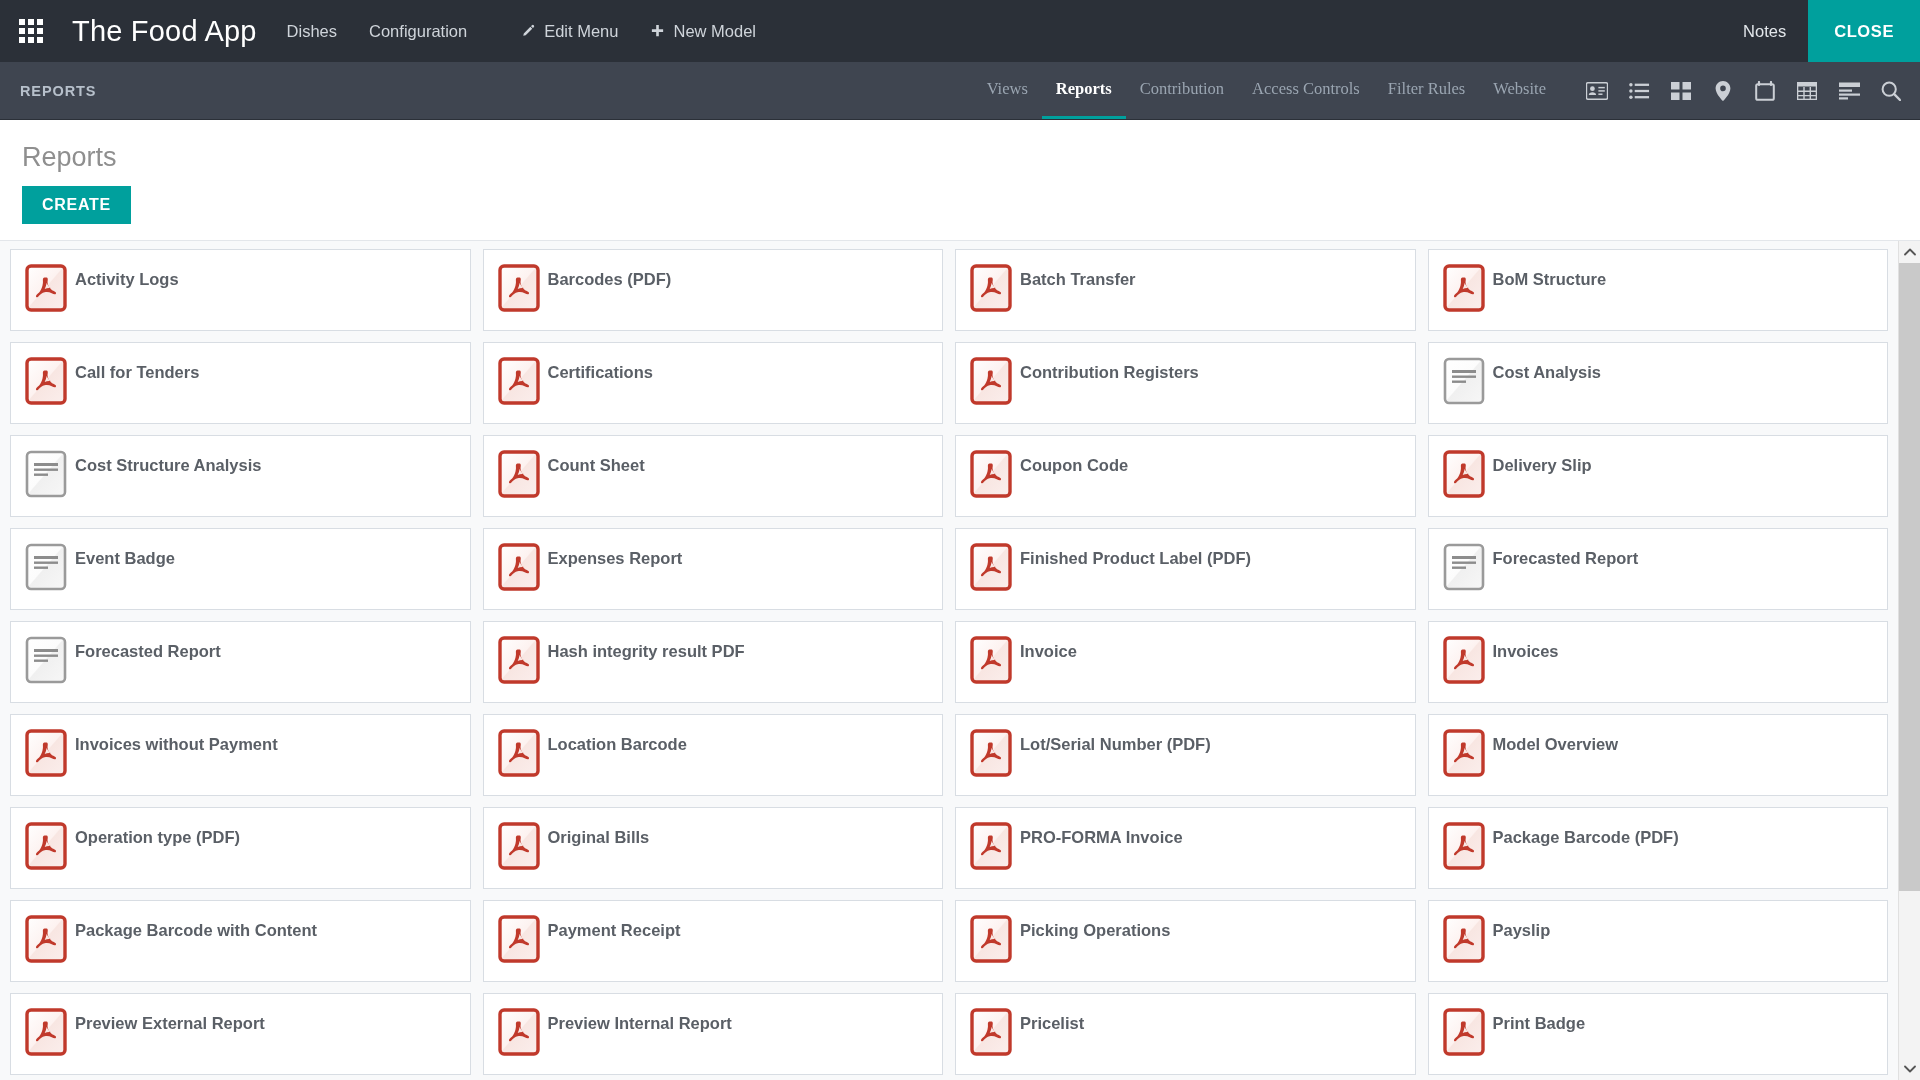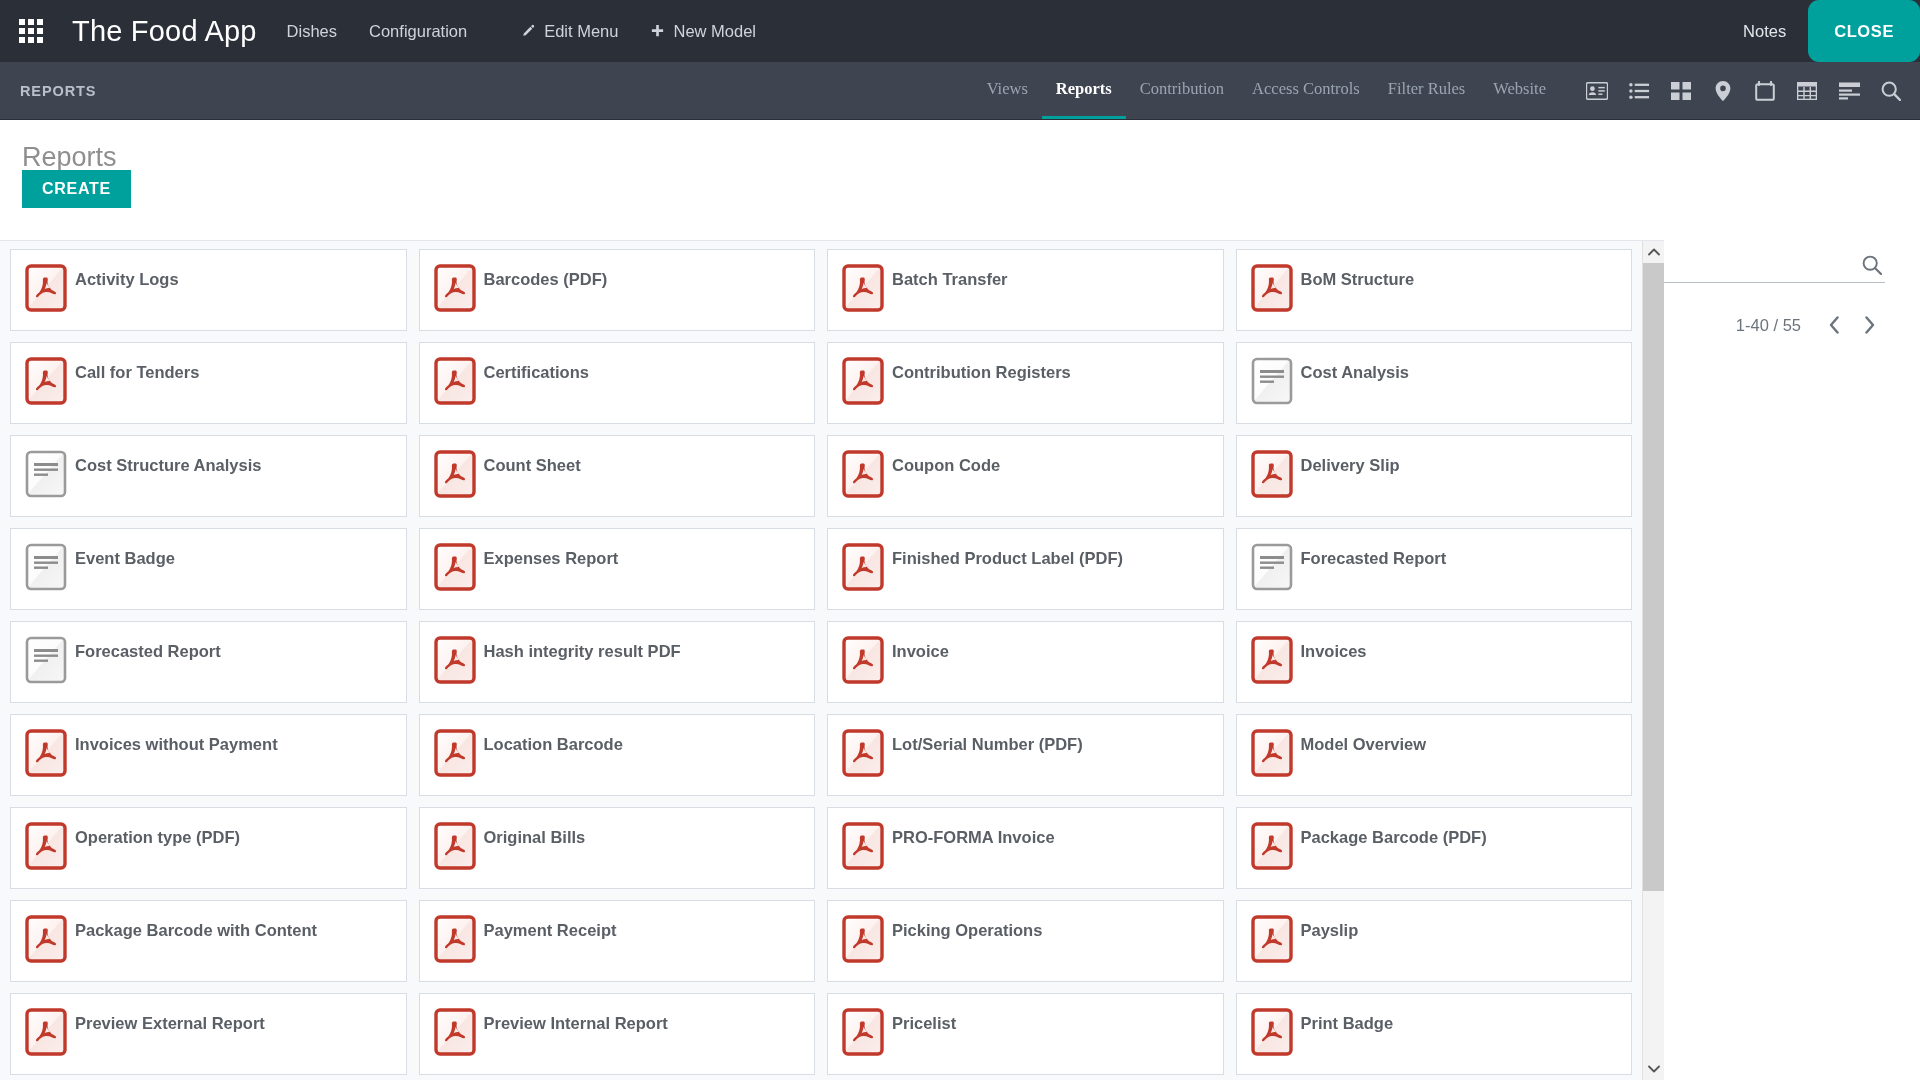--- a/index.html
+++ b/index.html
@@ -65,21 +65,20 @@
   }
   .nav-close {
     display: flex; align-items: center;
     padding: 0 26px;
     background: #00a09d;
     color: #ffffff;
     font-size: 16.5px;
     font-weight: bold;
     letter-spacing: .6px;
     cursor: pointer;
-    border-radius: 11px;
   }
 
   
   .subbar {
     height: 58px;
     background: #3f4550;
     display: flex;
     align-items: stretch;
     color: #aeb7c2;
     border-bottom: 1px solid #2b3038;
@@ -130,21 +129,21 @@
   }
   .page-title {
     position: absolute;
     left: 22px; top: 22px;
     font-size: 27px;
     color: #8f8f8f;
     font-weight: normal;
   }
   .create-btn {
     position: absolute;
-    left: 22px; top: 50px;
+    left: 22px; top: 66px;
     background: #00a09d;
     color: #ffffff;
     border: none;
     font-family: inherit;
     font-size: 16px;
     font-weight: bold;
     letter-spacing: .7px;
     padding: 10px 20px;
     cursor: pointer;
   }
@@ -200,21 +199,21 @@
   .pager-btn {
     width: 30px; height: 26px;
     display: flex; align-items: center; justify-content: center;
     cursor: pointer;
   }
 
   
   .kanban-wrap {
     position: absolute;
     left: 0; top: 240px;
-    width: 1664px;
+    width: 1920px;
     height: 840px;
     background: #f8f9fa;
     border-top: 1px solid #e3e6ea;
     overflow: hidden;
     display: flex;
   }
   .kanban {
     flex: 1;
     padding: 8px 10px 0 10px;
     display: grid;

